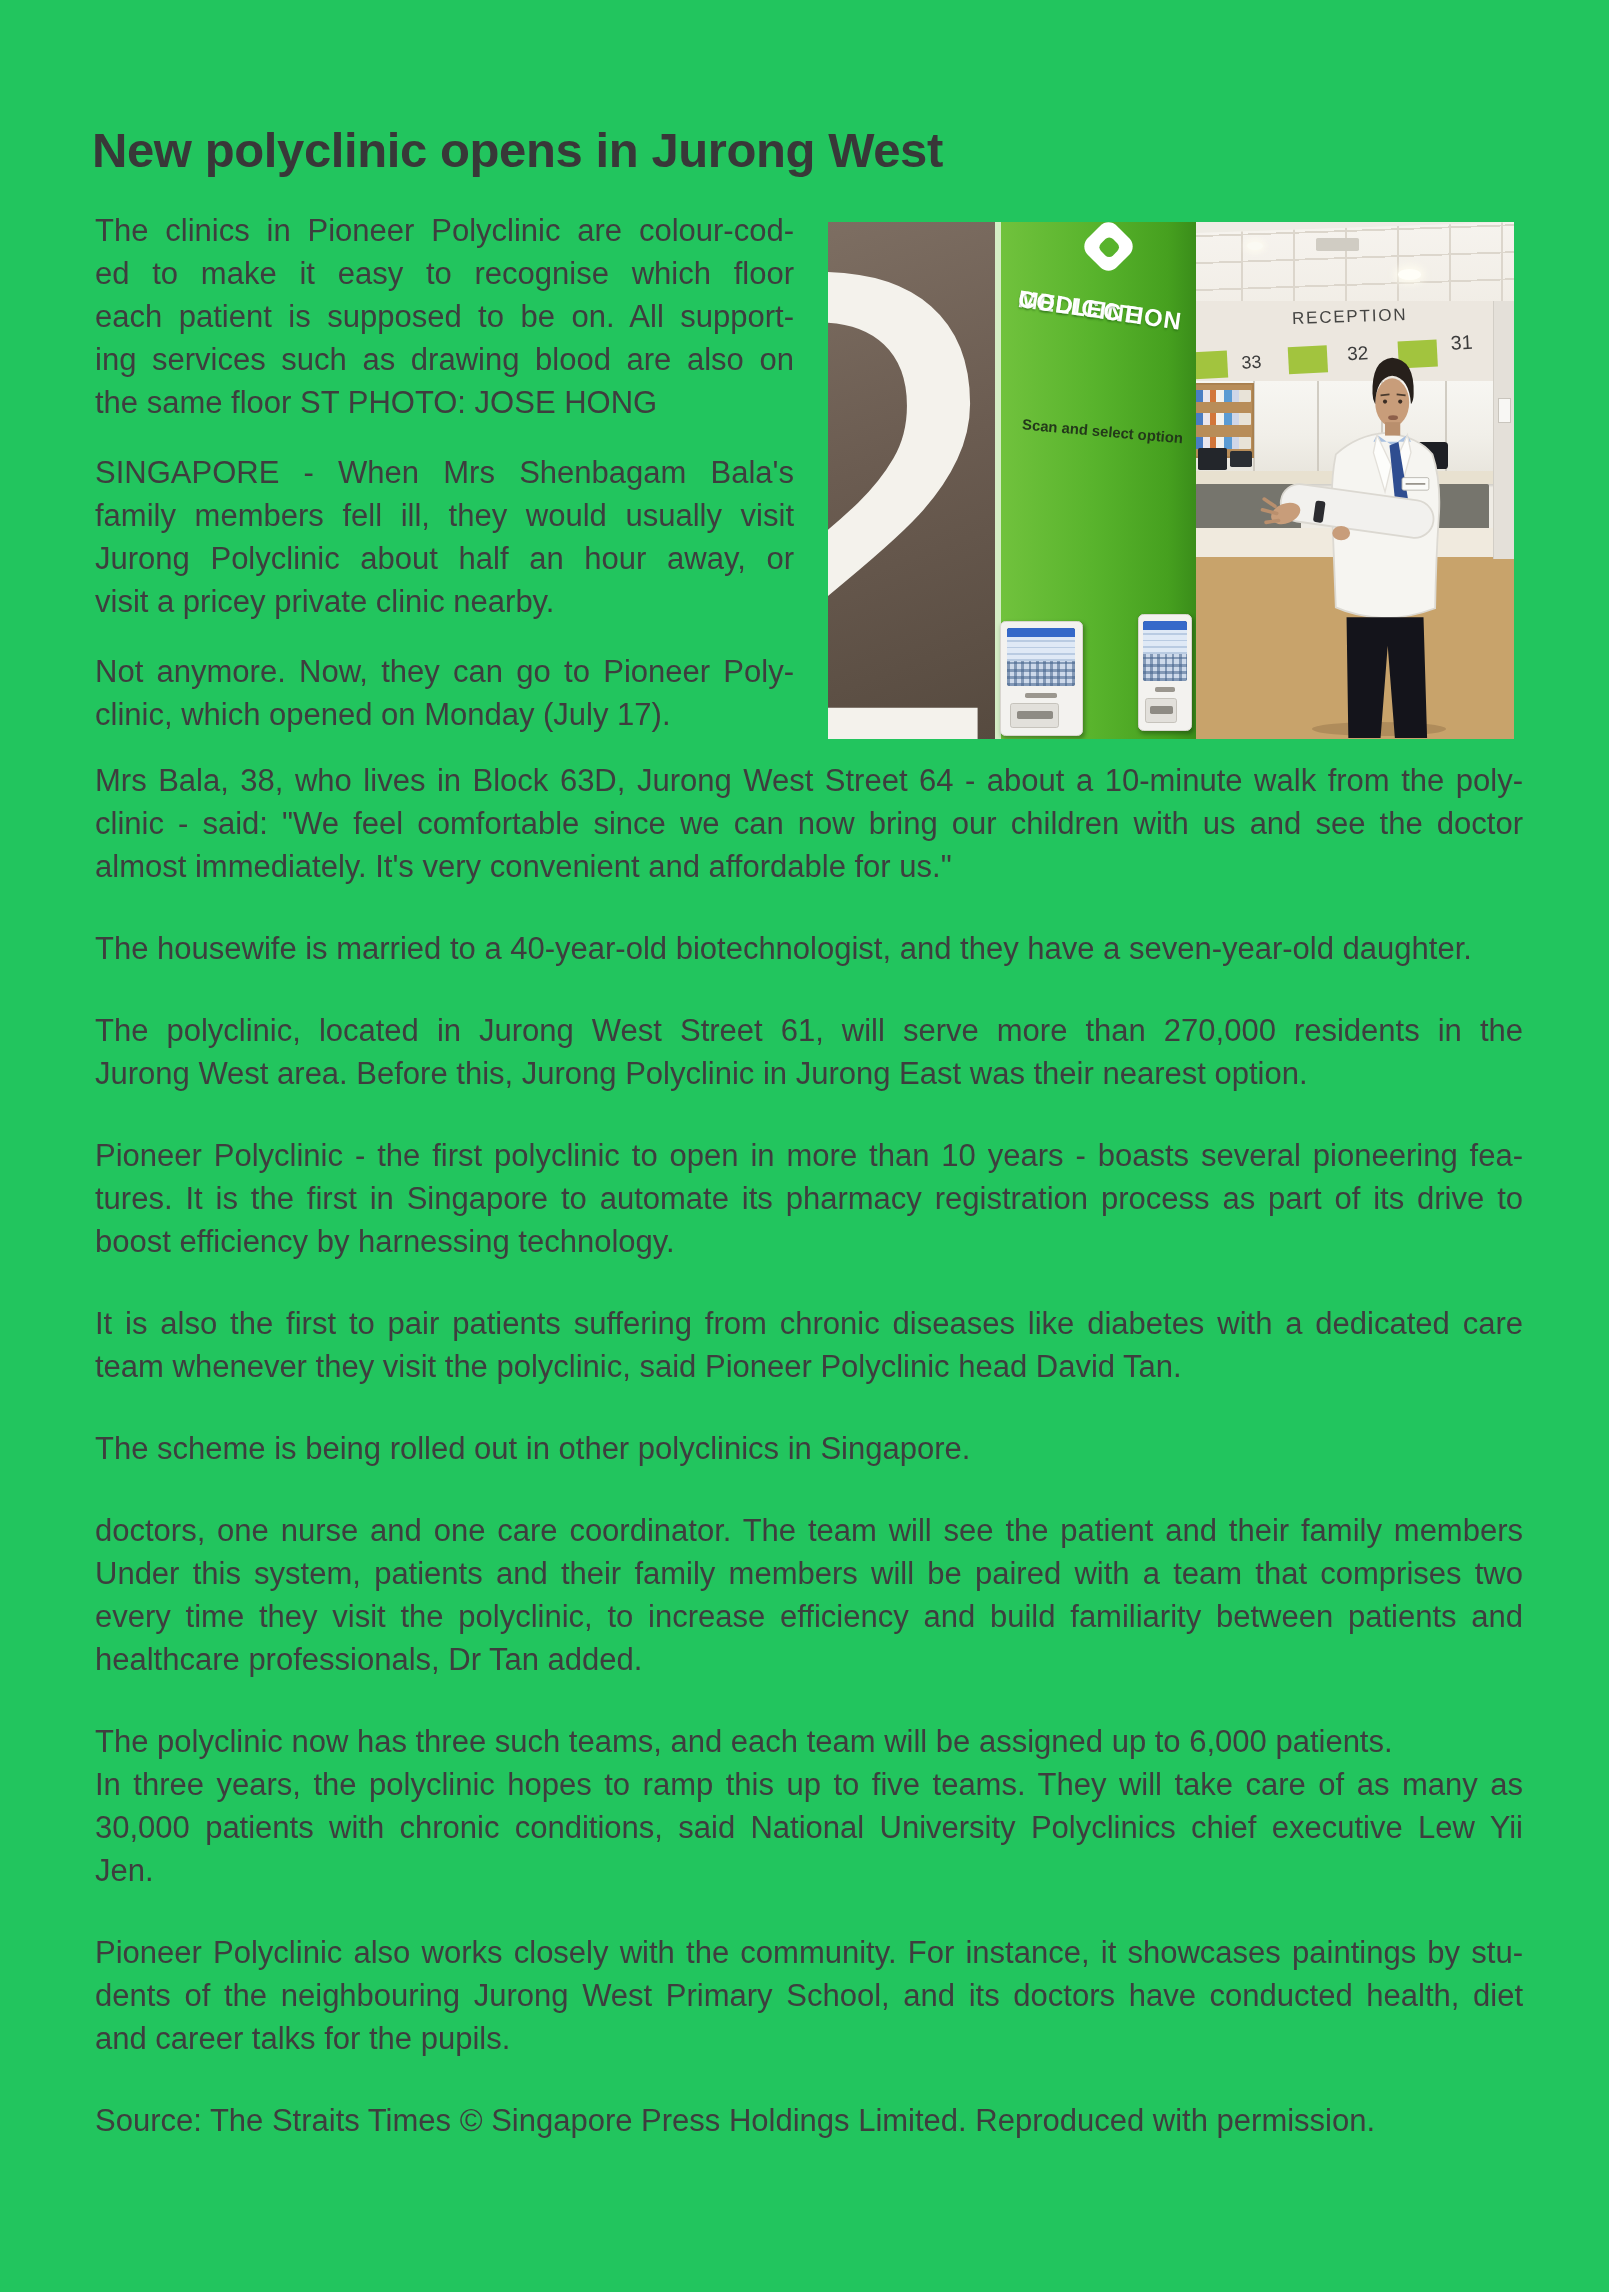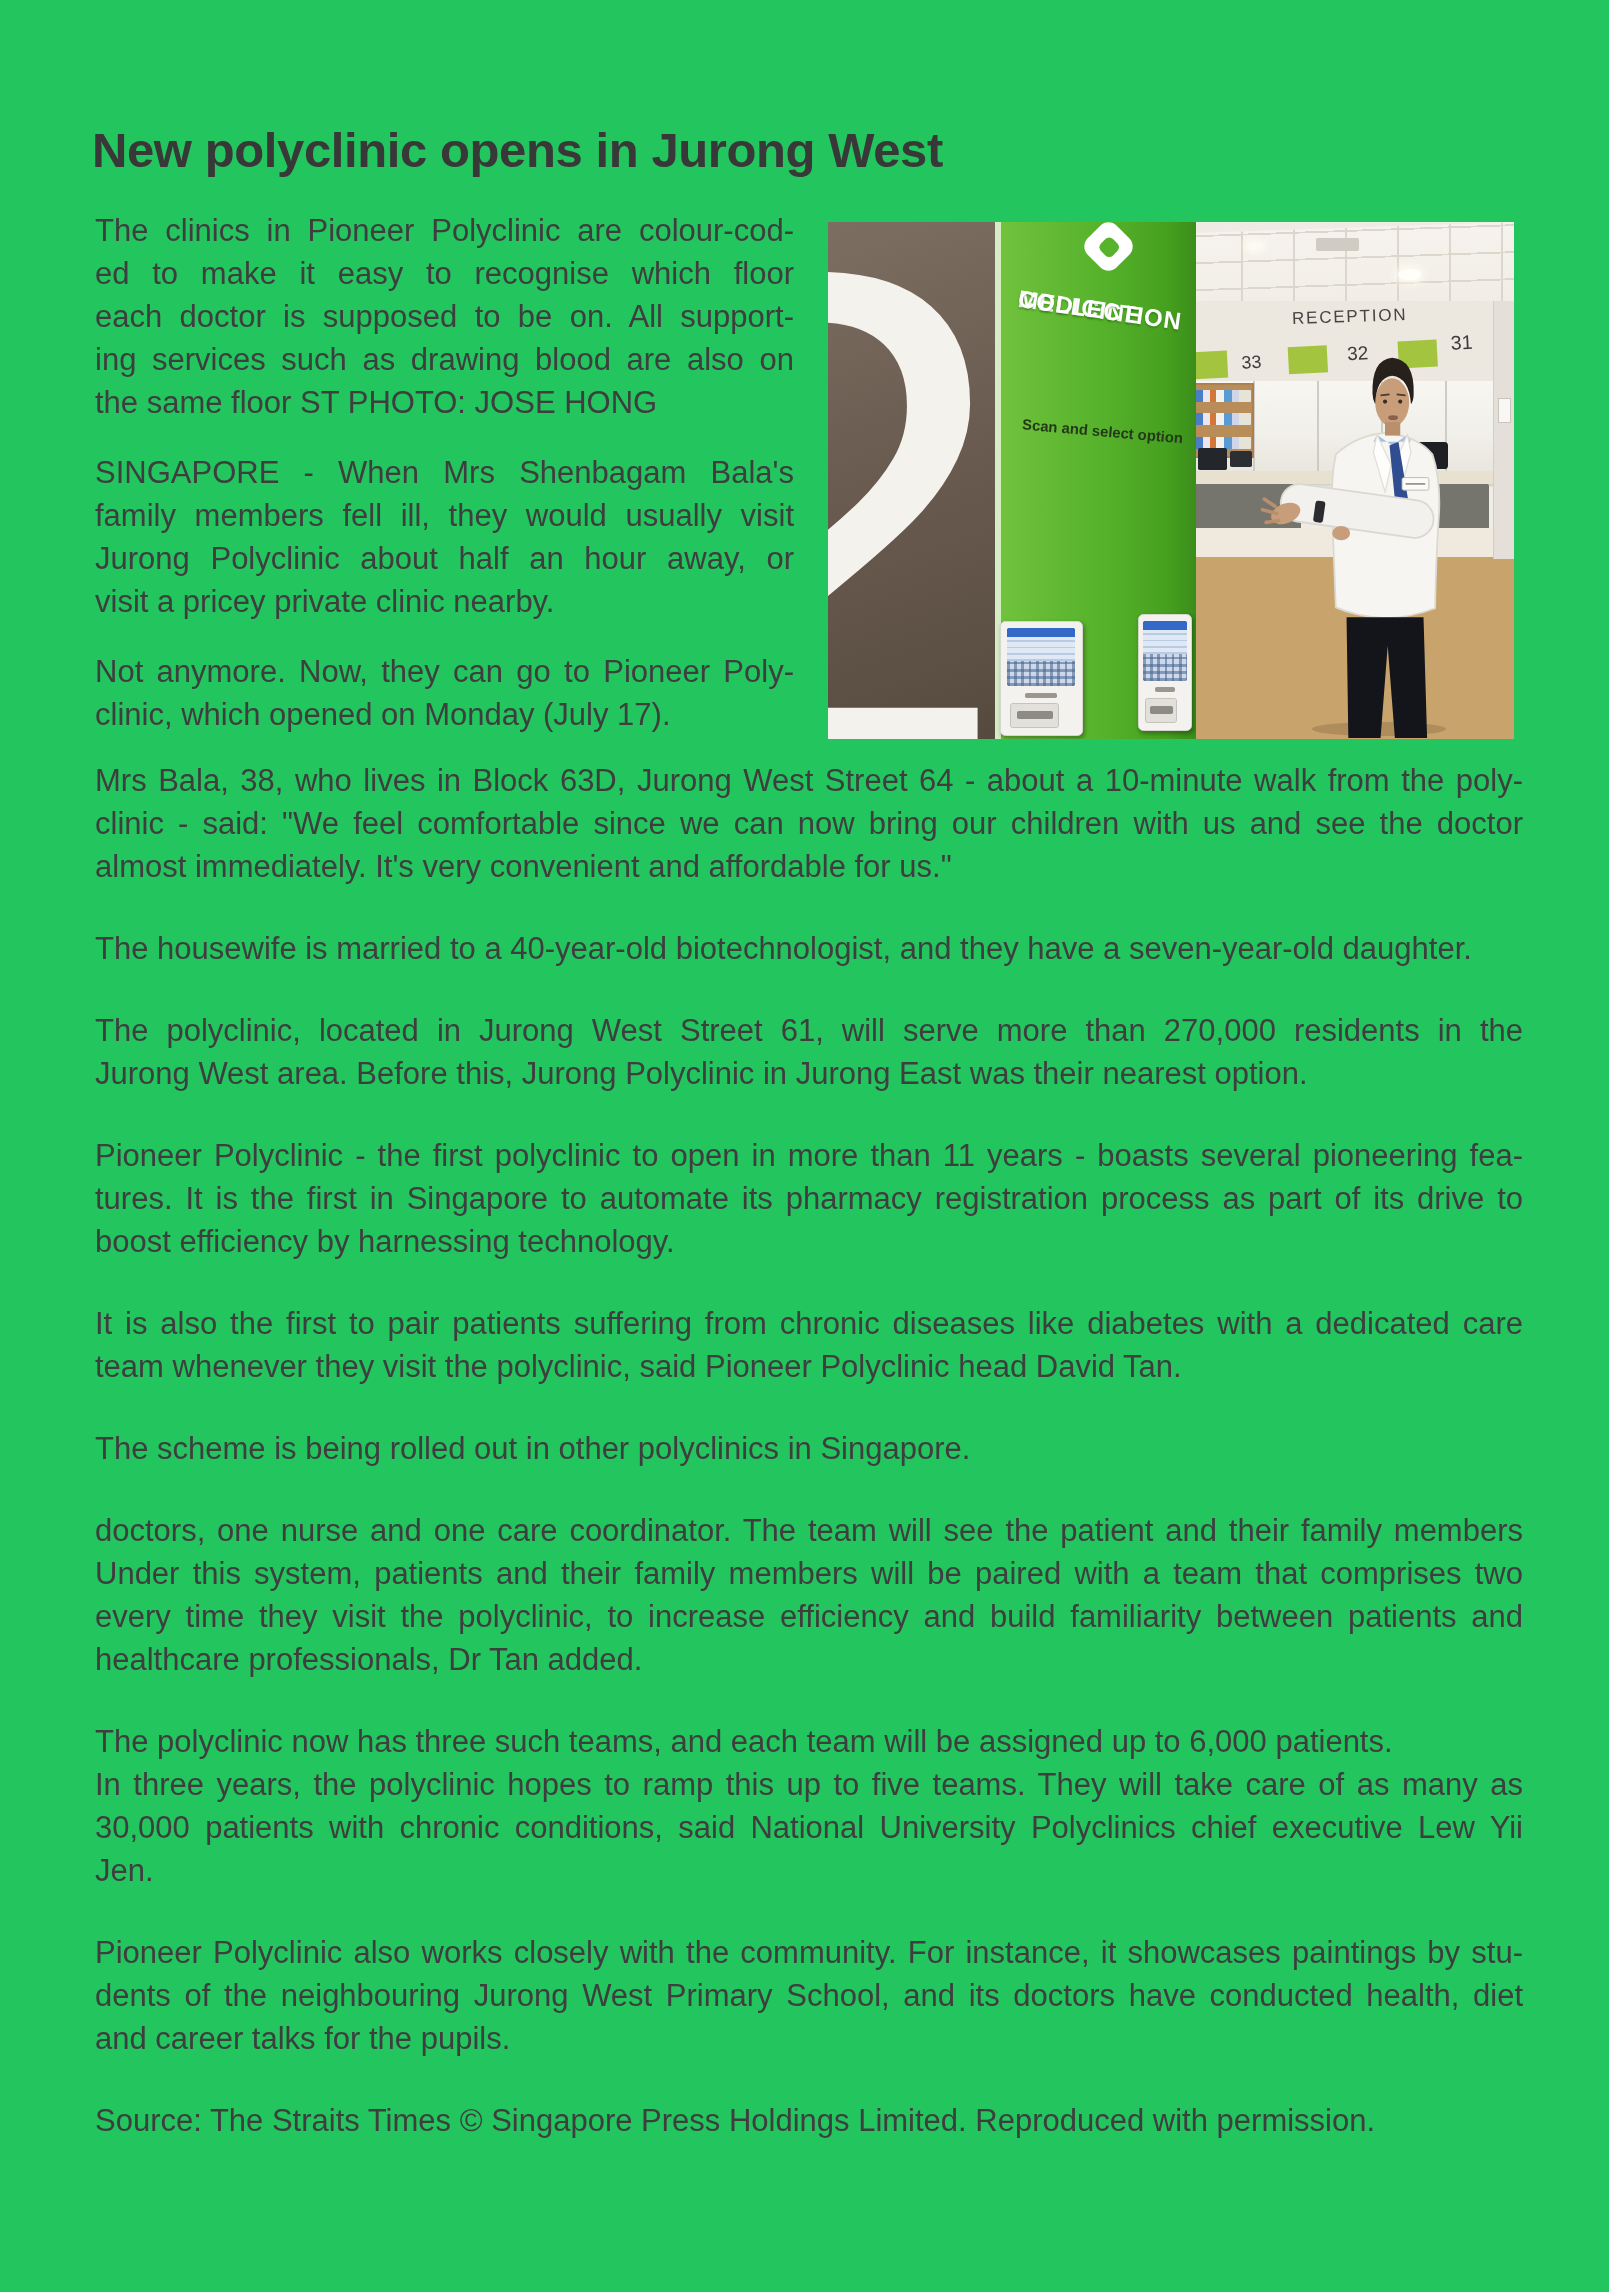--- a/index.html
+++ b/index.html
@@ -118,21 +118,21 @@
 <body>
 
 <div class="page" style="--pillar-green: #58b32c; --band-green: #a2c43e; --wall-brown: #6b5c51; --floor-wood: #c8a36b;">
 
   <h1 class="headline">New polyclinic opens in Jurong West</h1>
 
   <div class="col-left">
       <div class="para">
         <div class="tline">The clinics in Pioneer Polyclinic are colour-cod-</div>
         <div class="tline">ed to make it easy to recognise which floor</div>
-        <div class="tline">each doctor is supposed to be on. All support-</div>
+        <div class="tline">each patient is supposed to be on. All support-</div>
         <div class="tline">ing services such as drawing blood are also on</div>
         <div class="tline ragged">the same floor ST PHOTO: JOSE HONG</div>
       </div>
       <div class="para">
         <div class="tline">SINGAPORE - When Mrs Shenbagam Bala's</div>
         <div class="tline">family members fell ill, they would usually visit</div>
         <div class="tline">Jurong Polyclinic about half an hour away, or</div>
         <div class="tline ragged">visit a pricey private clinic nearby.</div>
       </div>
       <div class="para">
@@ -250,21 +250,21 @@
         <div class="tline ragged">almost immediately. It's very convenient and affordable for us."</div>
       </div>
       <div class="para">
         <div class="tline ragged">The housewife is married to a 40-year-old biotechnologist, and they have a seven-year-old daughter.</div>
       </div>
       <div class="para">
         <div class="tline">The polyclinic, located in Jurong West Street 61, will serve more than 270,000 residents in the</div>
         <div class="tline ragged">Jurong West area. Before this, Jurong Polyclinic in Jurong East was their nearest option.</div>
       </div>
       <div class="para">
-        <div class="tline">Pioneer Polyclinic - the first polyclinic to open in more than 11 years - boasts several pioneering fea-</div>
+        <div class="tline">Pioneer Polyclinic - the first polyclinic to open in more than 10 years - boasts several pioneering fea-</div>
         <div class="tline">tures. It is the first in Singapore to automate its pharmacy registration process as part of its drive to</div>
         <div class="tline ragged">boost efficiency by harnessing technology.</div>
       </div>
       <div class="para">
         <div class="tline">It is also the first to pair patients suffering from chronic diseases like diabetes with a dedicated care</div>
         <div class="tline ragged">team whenever they visit the polyclinic, said Pioneer Polyclinic head David Tan.</div>
       </div>
       <div class="para">
         <div class="tline ragged">The scheme is being rolled out in other polyclinics in Singapore.</div>
       </div>

